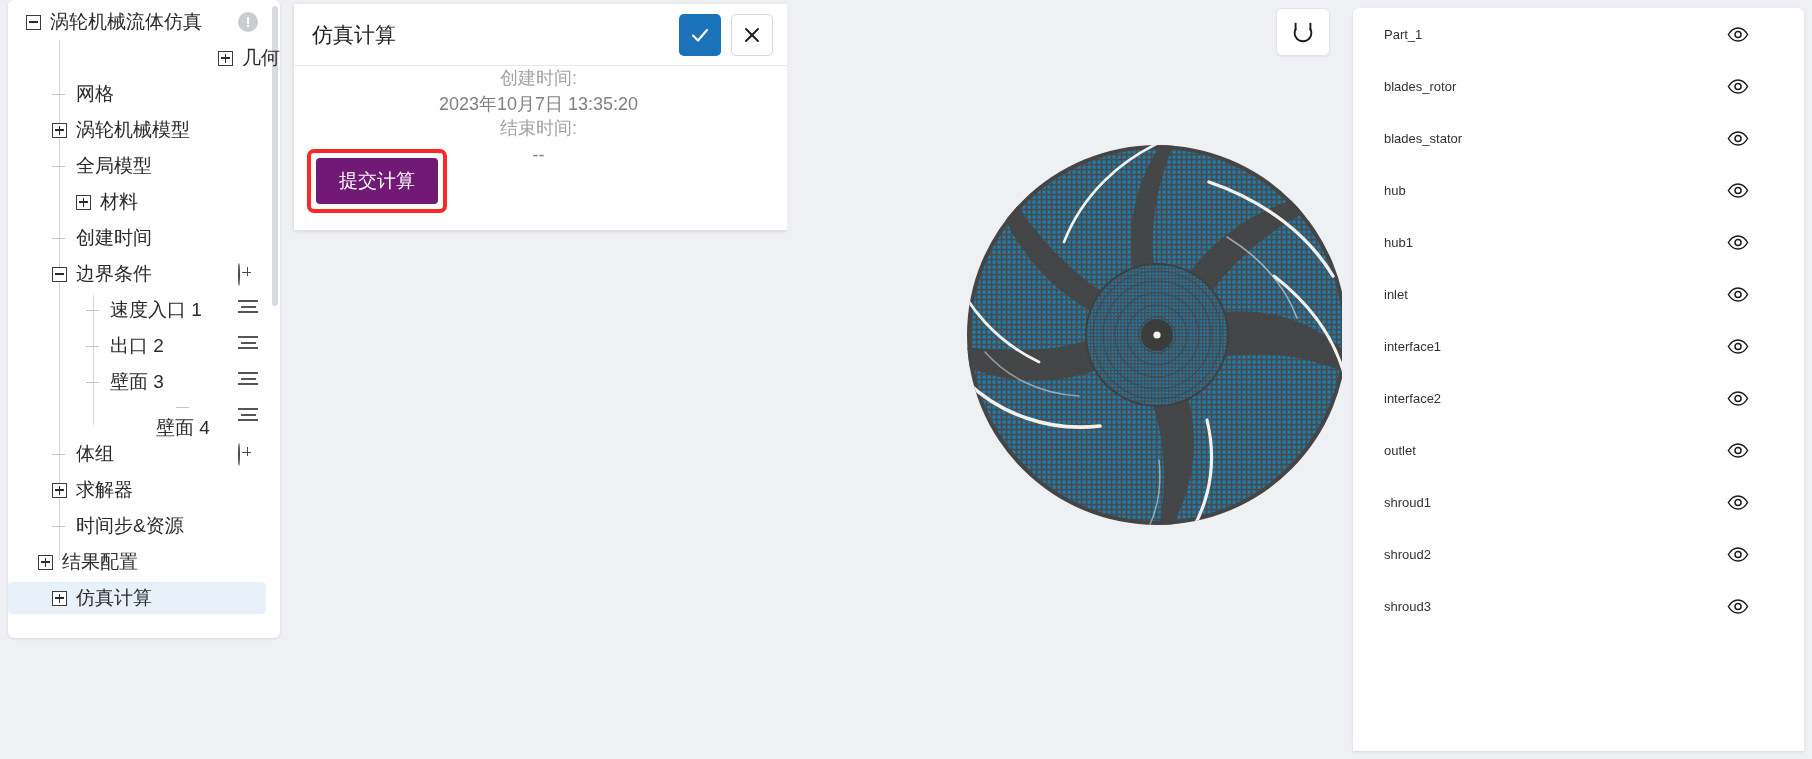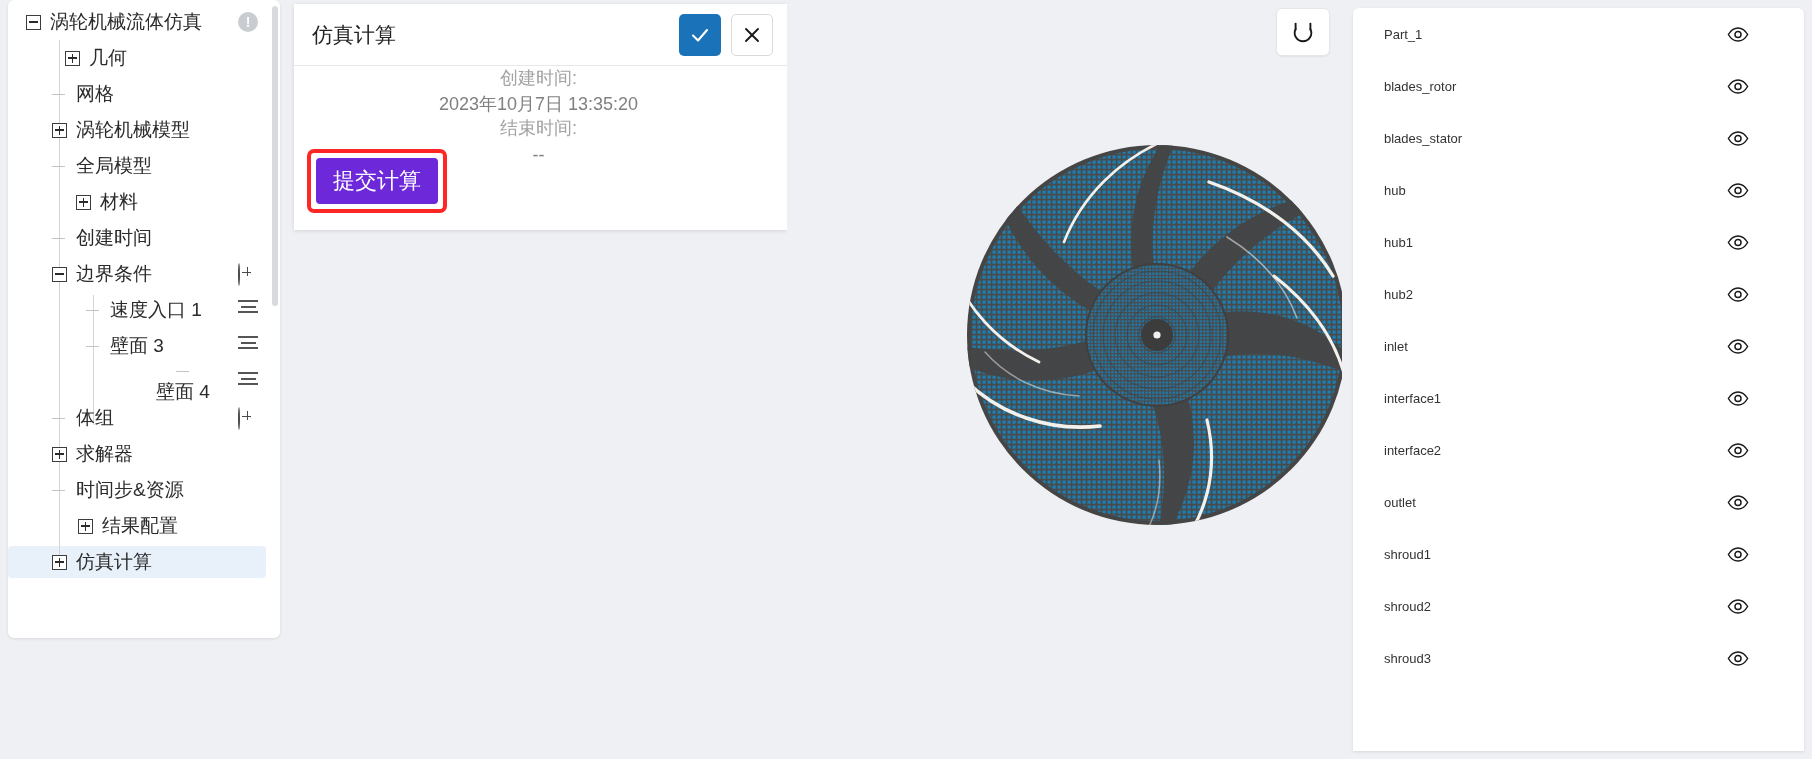--- a/index.html
+++ b/index.html
@@ -146,23 +146,23 @@
     position: absolute; left: 22px; top: 154px;
   }
   #submit-highlight {
     position: absolute; left: -9px; top: -9px;
     width: 140px; height: 64px;
     border: 4px solid #ff2626; border-radius: 7px;
     pointer-events: none;
   }
   #submit-button {
     width: 122px; height: 46px;
-    background: #6d28d9; color: #fff;
+    background: #701a75; color: #fff;
     border: none; border-radius: 4px;
-    font-size: 22px; font-family: inherit;
+    font-size: 19px; font-family: inherit;
     cursor: pointer;
     display:flex; align-items:center; justify-content:center;
   }
 
   
   #viewport {
     position: absolute; left: 787px; top: 0;
     width: 555px; height: 759px;
     background: #eef0f4;
     overflow: hidden;
@@ -202,21 +202,21 @@
 
   <div id="tree-panel">
     <div id="tree-rows">
         <div class="tree-row" style="padding-left: 18px;">
           <div class="row-hl"></div>
           <span class="toggle"></span>
           <span class="gap" style="width: 9px;"></span>
           <span class="tree-label">涡轮机械流体仿真</span>
           <span class="info-badge">!</span>
         </div>
-        <div class="tree-row" style="padding-left: 57px;">
+        <div class="tree-row" style="padding-left: 57px; justify-content: flex-end;">
           <div class="row-hl"></div>
           <span class="toggle plus"></span>
           <span class="gap" style="width: 9px;"></span>
           <span class="tree-label">几何</span>
         </div>
         <div class="tree-row" style="padding-left: 44px;">
           <div class="row-hl"></div>
           <span class="stub"></span>
           <span class="gap" style="width: 9px;"></span>
           <span class="tree-label">网格</span>
@@ -256,20 +256,27 @@
           <div class="row-hl"></div>
           <span class="stub"></span>
           <span class="gap" style="width: 9px;"></span>
           <span class="tree-label">速度入口 1</span>
           <span class="act-icon"><span class="hamburger"><i></i><i></i><i></i></span></span>
         </div>
         <div class="tree-row" style="padding-left: 78px;">
           <div class="row-hl"></div>
           <span class="stub"></span>
           <span class="gap" style="width: 9px;"></span>
+          <span class="tree-label">出口 2</span>
+          <span class="act-icon"><span class="hamburger"><i></i><i></i><i></i></span></span>
+        </div>
+        <div class="tree-row" style="padding-left: 78px;">
+          <div class="row-hl"></div>
+          <span class="stub"></span>
+          <span class="gap" style="width: 9px;"></span>
           <span class="tree-label">壁面 3</span>
           <span class="act-icon"><span class="hamburger"><i></i><i></i><i></i></span></span>
         </div>
         <div class="tree-row" style="padding-left: 78px; flex-direction: column;">
           <div class="row-hl"></div>
           <span class="stub"></span>
           <span class="gap" style="width: 9px;"></span>
           <span class="tree-label">壁面 4</span>
           <span class="act-icon"><span class="hamburger"><i></i><i></i><i></i></span></span>
         </div>
@@ -285,21 +292,21 @@
           <span class="toggle plus"></span>
           <span class="gap" style="width: 9px;"></span>
           <span class="tree-label">求解器</span>
         </div>
         <div class="tree-row" style="padding-left: 44px;">
           <div class="row-hl"></div>
           <span class="stub"></span>
           <span class="gap" style="width: 9px;"></span>
           <span class="tree-label">时间步&amp;资源</span>
         </div>
-        <div class="tree-row" style="padding-left: 70px;">
+        <div class="tree-row" style="padding-left: 30px;">
           <div class="row-hl"></div>
           <span class="toggle plus"></span>
           <span class="gap" style="width: 9px;"></span>
           <span class="tree-label">结果配置</span>
         </div>
         <div class="tree-row selected" style="padding-left: 44px;">
           <div class="row-hl"></div>
           <span class="toggle plus"></span>
           <span class="gap" style="width: 9px;"></span>
           <span class="tree-label">仿真计算</span>
@@ -442,27 +449,20 @@
           </svg>
         </div>
         <div class="part-row">
           <span>hub1</span>
           <svg class="eye-icon" viewBox="0 0 24 16">
             <path d="M1.5,8 C5,2 9,0.8 12,0.8 C15,0.8 19,2 22.5,8 C19,14 15,15.2 12,15.2 C9,15.2 5,14 1.5,8 Z" fill="none" stroke="#1a1a1a" stroke-width="1.6"></path>
             <circle cx="12" cy="8" r="3.3" fill="none" stroke="#1a1a1a" stroke-width="1.6"></circle>
           </svg>
         </div>
         <div class="part-row">
-          <span>hub2</span>
-          <svg class="eye-icon" viewBox="0 0 24 16">
-            <path d="M1.5,8 C5,2 9,0.8 12,0.8 C15,0.8 19,2 22.5,8 C19,14 15,15.2 12,15.2 C9,15.2 5,14 1.5,8 Z" fill="none" stroke="#1a1a1a" stroke-width="1.6"></path>
-            <circle cx="12" cy="8" r="3.3" fill="none" stroke="#1a1a1a" stroke-width="1.6"></circle>
-          </svg>
-        </div>
-        <div class="part-row">
           <span>inlet</span>
           <svg class="eye-icon" viewBox="0 0 24 16">
             <path d="M1.5,8 C5,2 9,0.8 12,0.8 C15,0.8 19,2 22.5,8 C19,14 15,15.2 12,15.2 C9,15.2 5,14 1.5,8 Z" fill="none" stroke="#1a1a1a" stroke-width="1.6"></path>
             <circle cx="12" cy="8" r="3.3" fill="none" stroke="#1a1a1a" stroke-width="1.6"></circle>
           </svg>
         </div>
         <div class="part-row">
           <span>interface1</span>
           <svg class="eye-icon" viewBox="0 0 24 16">
             <path d="M1.5,8 C5,2 9,0.8 12,0.8 C15,0.8 19,2 22.5,8 C19,14 15,15.2 12,15.2 C9,15.2 5,14 1.5,8 Z" fill="none" stroke="#1a1a1a" stroke-width="1.6"></path>

